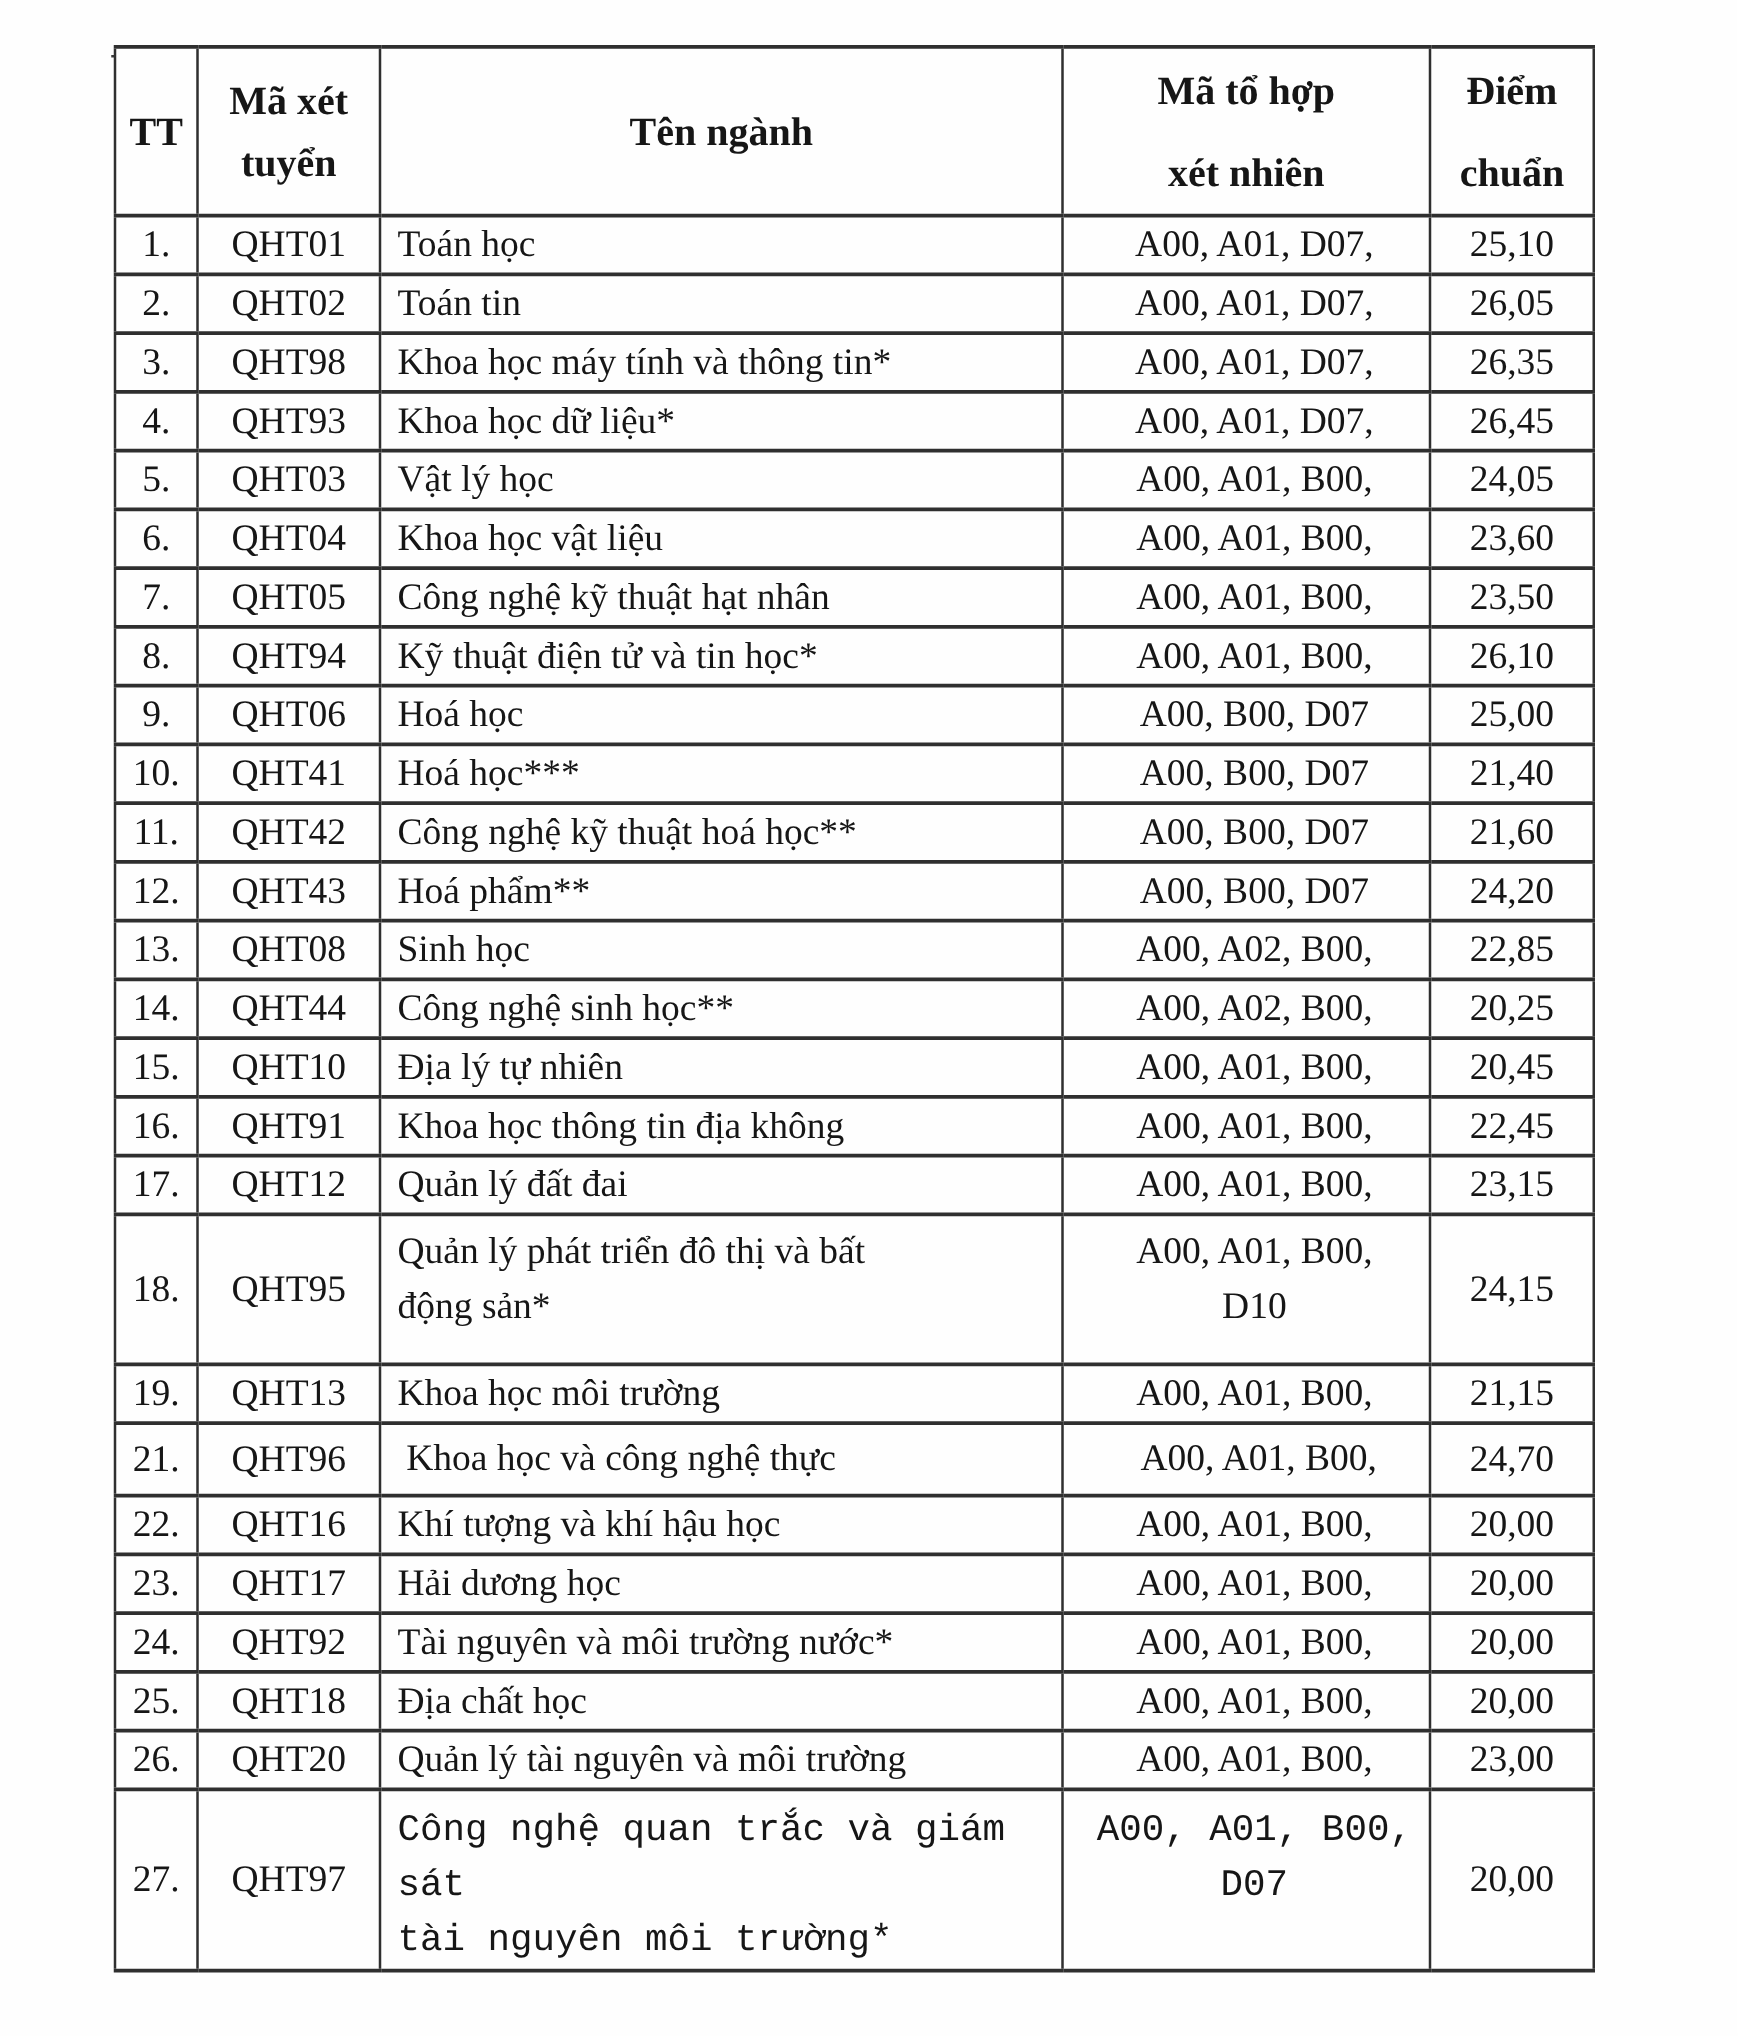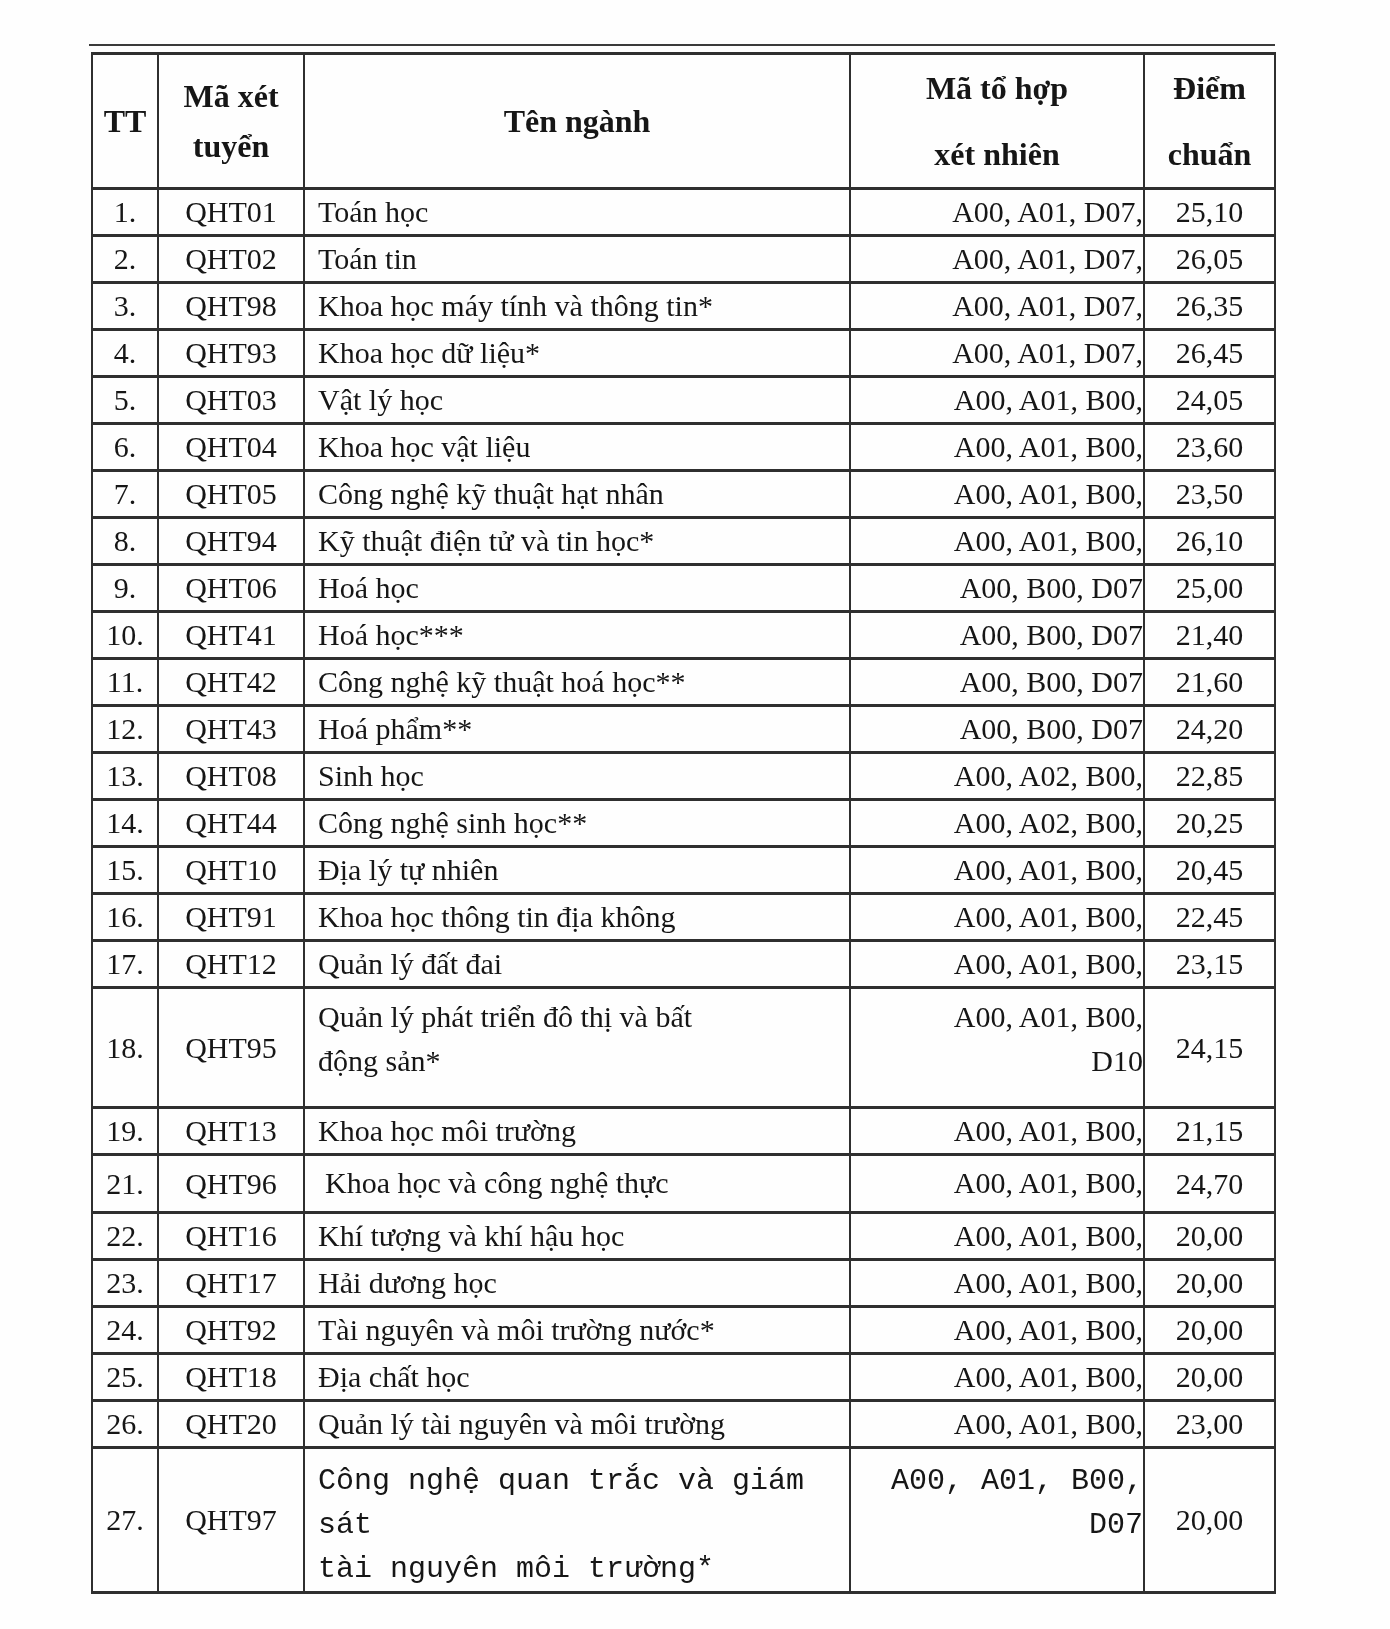--- a/index.html
+++ b/index.html
@@ -20,21 +20,21 @@
     position: absolute;
     left: 89px;
     top: 44px;
     width: 1186px;
     height: 2px;
     background: #3a3a3a;
   }
   table.score-table {
     position: absolute;
     left: 91px;
-    top: 52px;
+    top: 36px;
     border-collapse: collapse;
     table-layout: fixed;
   }
   th, td {
     border: 2px solid #2f2f2f;
     border-top-width: 3px;
     border-bottom-width: 3px;
     padding: 0;
     background: #fefefe;
   }
@@ -57,21 +57,21 @@
   th.h-score { line-height: 66px; }
 
   tbody td {
     height: 43px;
     font-size: 30px;
     vertical-align: middle;
   }
   td.c-tt    { text-align: center; }
   td.c-code  { text-align: center; }
   td.c-name  { text-align: left; padding: 0 6px 0 13px; line-height: 44px; }
-  td.c-combo { text-align: right; padding-left: 13px; line-height: 44px; }
+  td.c-combo { text-align: center; padding-left: 13px; line-height: 44px; }
   td.c-score { text-align: center; }
 
   .cellwrap {
     white-space: pre-line;
     box-sizing: border-box;
   }
 
   
   tr.row-double td { height: 117px; }
   tr.row-double td.c-name,

